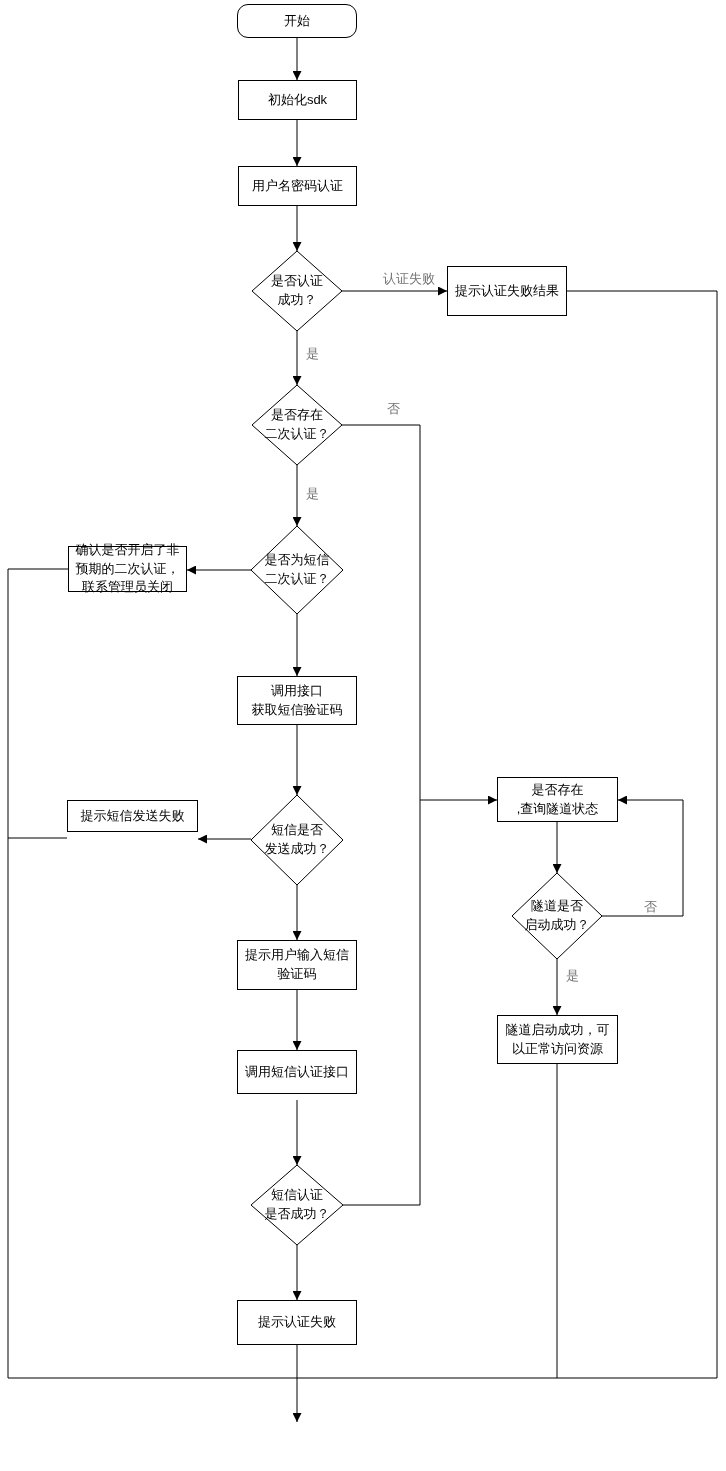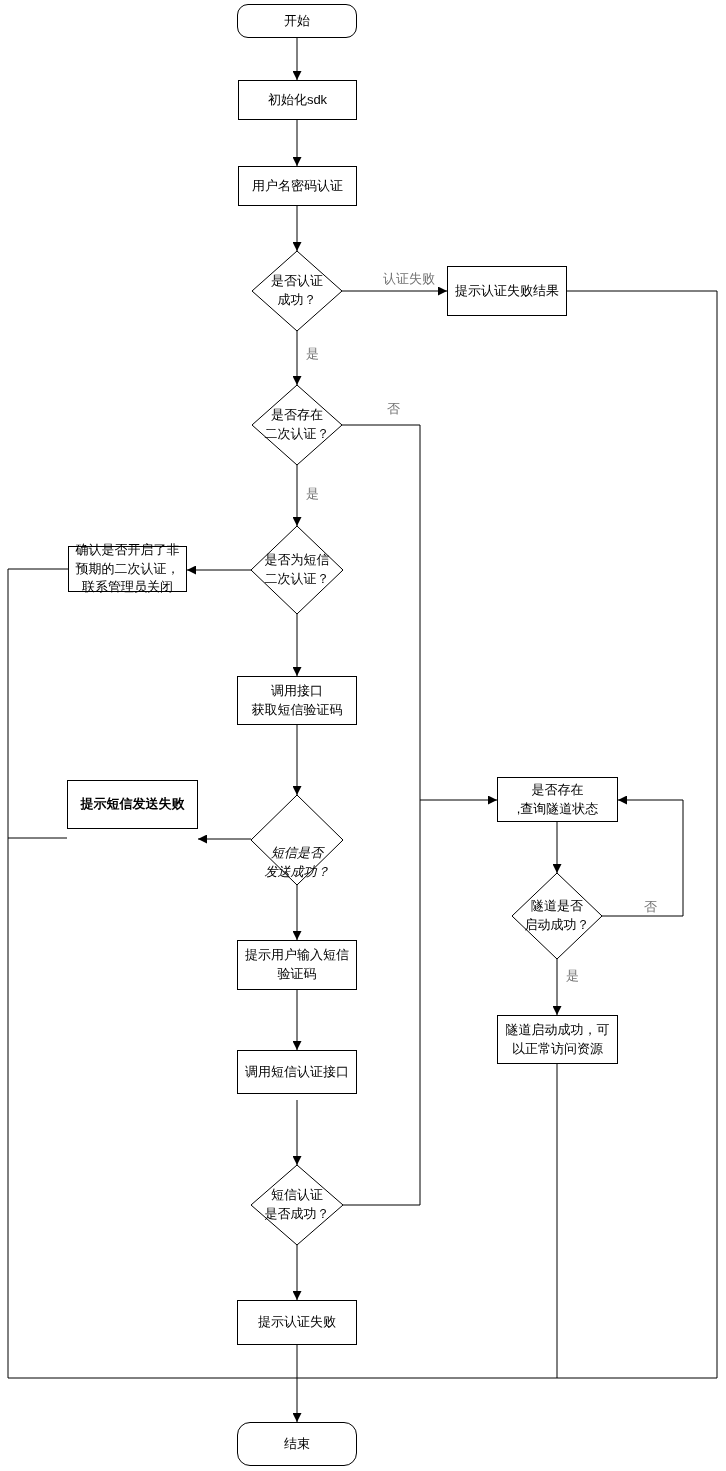--- a/index.html
+++ b/index.html
@@ -116,45 +116,44 @@
 
   <div class="node rect" style="left:447px;top:266px;width:120px;height:50px;">提示认证失败结果</div>
 
   <div class="node rect" style="left:238px;top:166px;width:119px;height:40px;">用户名密码认证</div>
 
   <div class="node rect" style="left:68px;top:546px;width:119px;height:46px;padding:2px 3px;">确认是否开启了非预期的二次认证，联系管理员关闭</div>
 
   <div class="node rect" style="left:237px;top:676px;width:120px;height:49px;">调用接口
 获取短信验证码</div>
 
-  <div class="node rect" style="left:67px;top:780px;width:131px;height:49px;font-weight:bold;">提示短信发送失败</div>
+  <div class="node rect" style="left:67px;top:800px;width:131px;height:32px;">提示短信发送失败</div>
 
   <div class="node rect" style="left:237px;top:940px;width:120px;height:50px;">提示用户输入短信验证码</div>
 
   <div class="node rect" style="left:237px;top:1050px;width:120px;height:44px;">调用短信认证接口</div>
 
   <div class="node rect" style="left:237px;top:1300px;width:120px;height:45px;">提示认证失败</div>
 
   <div class="node rect" style="left:497px;top:777px;width:121px;height:45px;">是否存在
 ,查询隧道状态</div>
 
   <div class="node rect" style="left:497px;top:1015px;width:121px;height:49px;">隧道启动成功，可以正常访问资源</div>
 
-  <div class="node terminator" style="left:237px;top:1422px;width:120px;height:44px;border-radius:13px;">结束</div>
 
   <div class="node diamond-text" style="left:252px;top:251px;width:90px;height:80px;">是否认证
 成功？</div>
 
   <div class="node diamond-text" style="left:252px;top:385px;width:90px;height:80px;">是否存在
 二次认证？</div>
 
   <div class="node diamond-text" style="left:251px;top:526px;width:92px;height:88px;">是否为短信
 二次认证？</div>
 
-  <div class="node diamond-text" style="left:251px;top:818px;width:92px;height:90px;font-style:italic;">短信是否
+  <div class="node diamond-text" style="left:251px;top:795px;width:92px;height:90px;">短信是否
 发送成功？</div>
 
   <div class="node diamond-text" style="left:251px;top:1165px;width:92px;height:80px;">短信认证
 是否成功？</div>
 
   <div class="node diamond-text" style="left:512px;top:873px;width:90px;height:86px;">隧道是否
 启动成功？</div>
 
   <div class="edge-label" style="left:355px;top:271px;width:80px;">认证失败</div>
 

